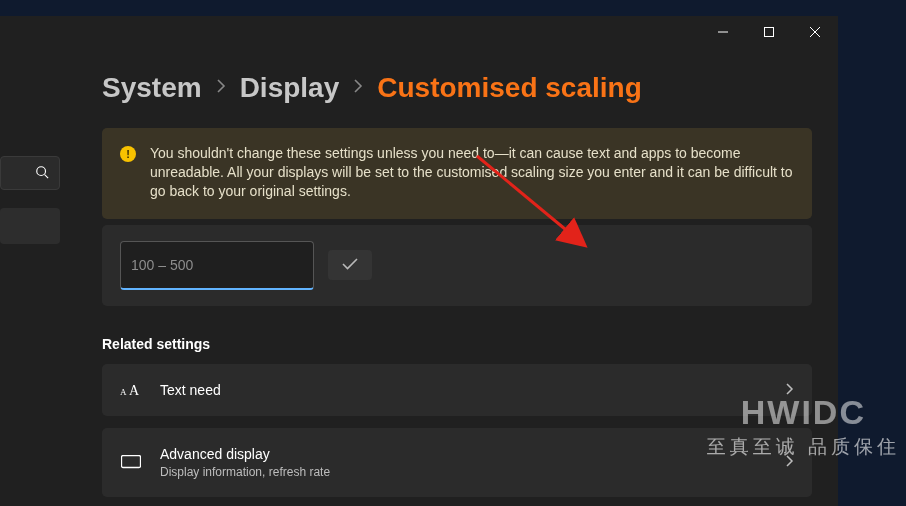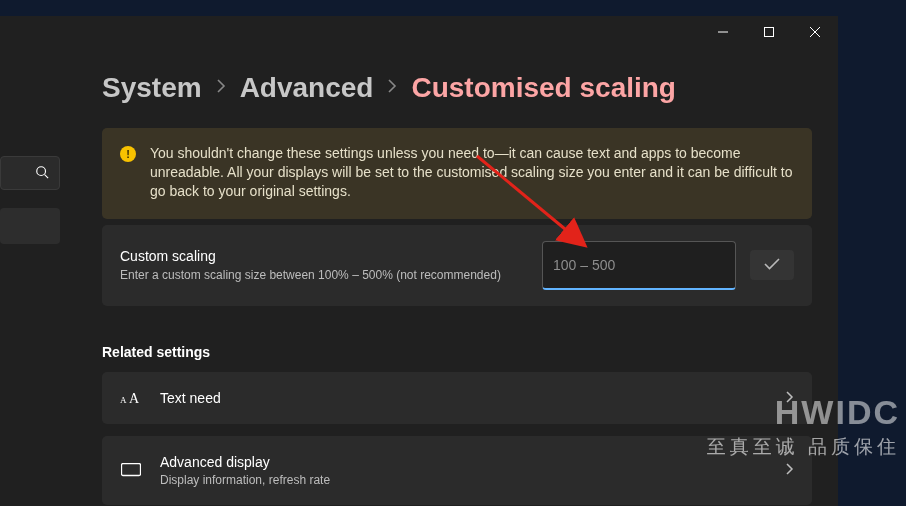--- a/index.html
+++ b/index.html
@@ -6,40 +6,40 @@
   .app{position:absolute;left:0;top:16px;width:838px;height:506px;background:#202020}
   .titlebar{position:absolute;right:0;top:0;height:32px;display:flex;align-items:center}
   .tbtn{width:46px;height:32px;display:flex;align-items:center;justify-content:center;color:#fff}
   .left-col{position:absolute;left:0;top:140px;width:60px}
   .search-box{height:32px;border:1px solid #3a3a3a;border-radius:4px;background:#2b2b2b;display:flex;align-items:center;justify-content:flex-end;padding-right:10px;margin-bottom:18px}
   .nav-sel{height:36px;background:#2d2d2d;border-radius:4px}
   .content{position:absolute;left:102px;top:56px;width:710px}
   .crumbs{display:flex;align-items:center;gap:14px;font-size:28px;font-weight:600}
   .crumb-link{color:#c7c7c7}
   .crumb-sep{color:#888;font-size:16px}
-  .crumb-current{color:#fca5a5}
+  .crumb-current{color:#f97316}
   .warn-card{margin-top:24px;background:#3a3425;border-radius:5px;padding:16px 18px 18px;display:flex;gap:14px}
   .warn-icon{width:16px;height:16px;border-radius:50%;background:#f8c200;color:#3a2e00;font-weight:700;font-size:11px;display:flex;align-items:center;justify-content:center;flex-shrink:0;margin-top:2px}
   .warn-text{color:#e6e0c9;line-height:1.35;font-size:14px}
   .scale-card{margin-top:6px;background:#2b2b2b;border-radius:5px;padding:16px 18px;display:flex;align-items:center;gap:14px}
   .scale-labels{flex:1}
   .scale-title{font-size:14px;color:#fff}
   .scale-sub{font-size:12px;color:#bdbdbd;margin-top:4px}
   .scale-input{width:172px;height:30px;background:#1f1f1f;border:1px solid #555;border-bottom:2px solid #62b4ff;border-radius:4px;color:#fff;padding:8px 10px;font-size:14px;outline:none}
   .scale-input::placeholder{color:#8d8d8d}
   .apply-btn{width:44px;height:30px;background:#343434;border-radius:4px;display:flex;align-items:center;justify-content:center}
-  .section-title{margin-top:38px;font-weight:600;font-size:14px}
+  .section-title{margin-top:30px;font-weight:600;font-size:14px}
   .setting-card{margin-top:12px;background:#2b2b2b;border-radius:5px;padding:18px;display:flex;align-items:center;gap:18px}
   .setting-card .icon-slot{width:22px;display:flex;justify-content:center;color:#fff}
   .setting-card .labels{flex:1}
   .setting-card .title{font-size:14px}
   .setting-card .sub{font-size:12px;color:#bdbdbd;margin-top:3px}
   .chev{color:#bdbdbd}
   .arrow{position:absolute;left:475px;top:136px;pointer-events:none}
-  .watermark{position:absolute;right:6px;bottom:46px;text-align:right;color:rgba(255,255,255,0.5);font-weight:700;letter-spacing:2px}
+  .watermark{position:absolute;right:6px;bottom:46px;text-align:center;color:rgba(255,255,255,0.5);font-weight:700;letter-spacing:2px}
   .watermark .big{font-size:34px}
   .watermark .small{font-size:19px;font-weight:400;letter-spacing:4px;margin-top:2px;color:rgba(255,255,255,0.6)}
 </style>
 </head>
 <body>
 
 <div class="app">
 
   <div class="titlebar">
     <div class="tbtn">
@@ -74,39 +74,35 @@
 
   <div class="content">
 
     <div class="crumbs">
       <span class="crumb-link">System</span>
       <span class="crumb-sep">
         <svg width="10" height="14" viewBox="0 0 8 14">
             <polyline points="1,1 7,7 1,13" fill="none" stroke="#888" stroke-width="1.6"></polyline>
           </svg>
       </span>
-      <span class="crumb-link">Advanced</span>
+      <span class="crumb-link">Display</span>
       <span class="crumb-sep">
         <svg width="10" height="14" viewBox="0 0 8 14">
             <polyline points="1,1 7,7 1,13" fill="none" stroke="#888" stroke-width="1.6"></polyline>
           </svg>
       </span>
       <span class="crumb-current">Customised scaling</span>
     </div>
 
     <div class="warn-card">
       <div class="warn-icon">!</div>
       <div class="warn-text">You shouldn't change these settings unless you need to—it can cause text and apps to become unreadable. All your displays will be set to the customised scaling size you enter and it can be difficult to go back to your original settings.</div>
     </div>
 
     <div class="scale-card">
-      <div class="scale-labels">
-        <div class="scale-title">Custom scaling</div>
-        <div class="scale-sub">Enter a custom scaling size between 100% – 500% (not recommended)</div>
-      </div>
       <input class="scale-input" placeholder="100 – 500" style="">
       <div class="apply-btn">
         <span>
           <svg width="16" height="12" viewBox="0 0 16 12">
               <polyline points="1,6 5.5,10.5 15,1" fill="none" stroke="#b9b9b9" stroke-width="1.6"></polyline>
             </svg>
         </span>
       </div>
     </div>
 

